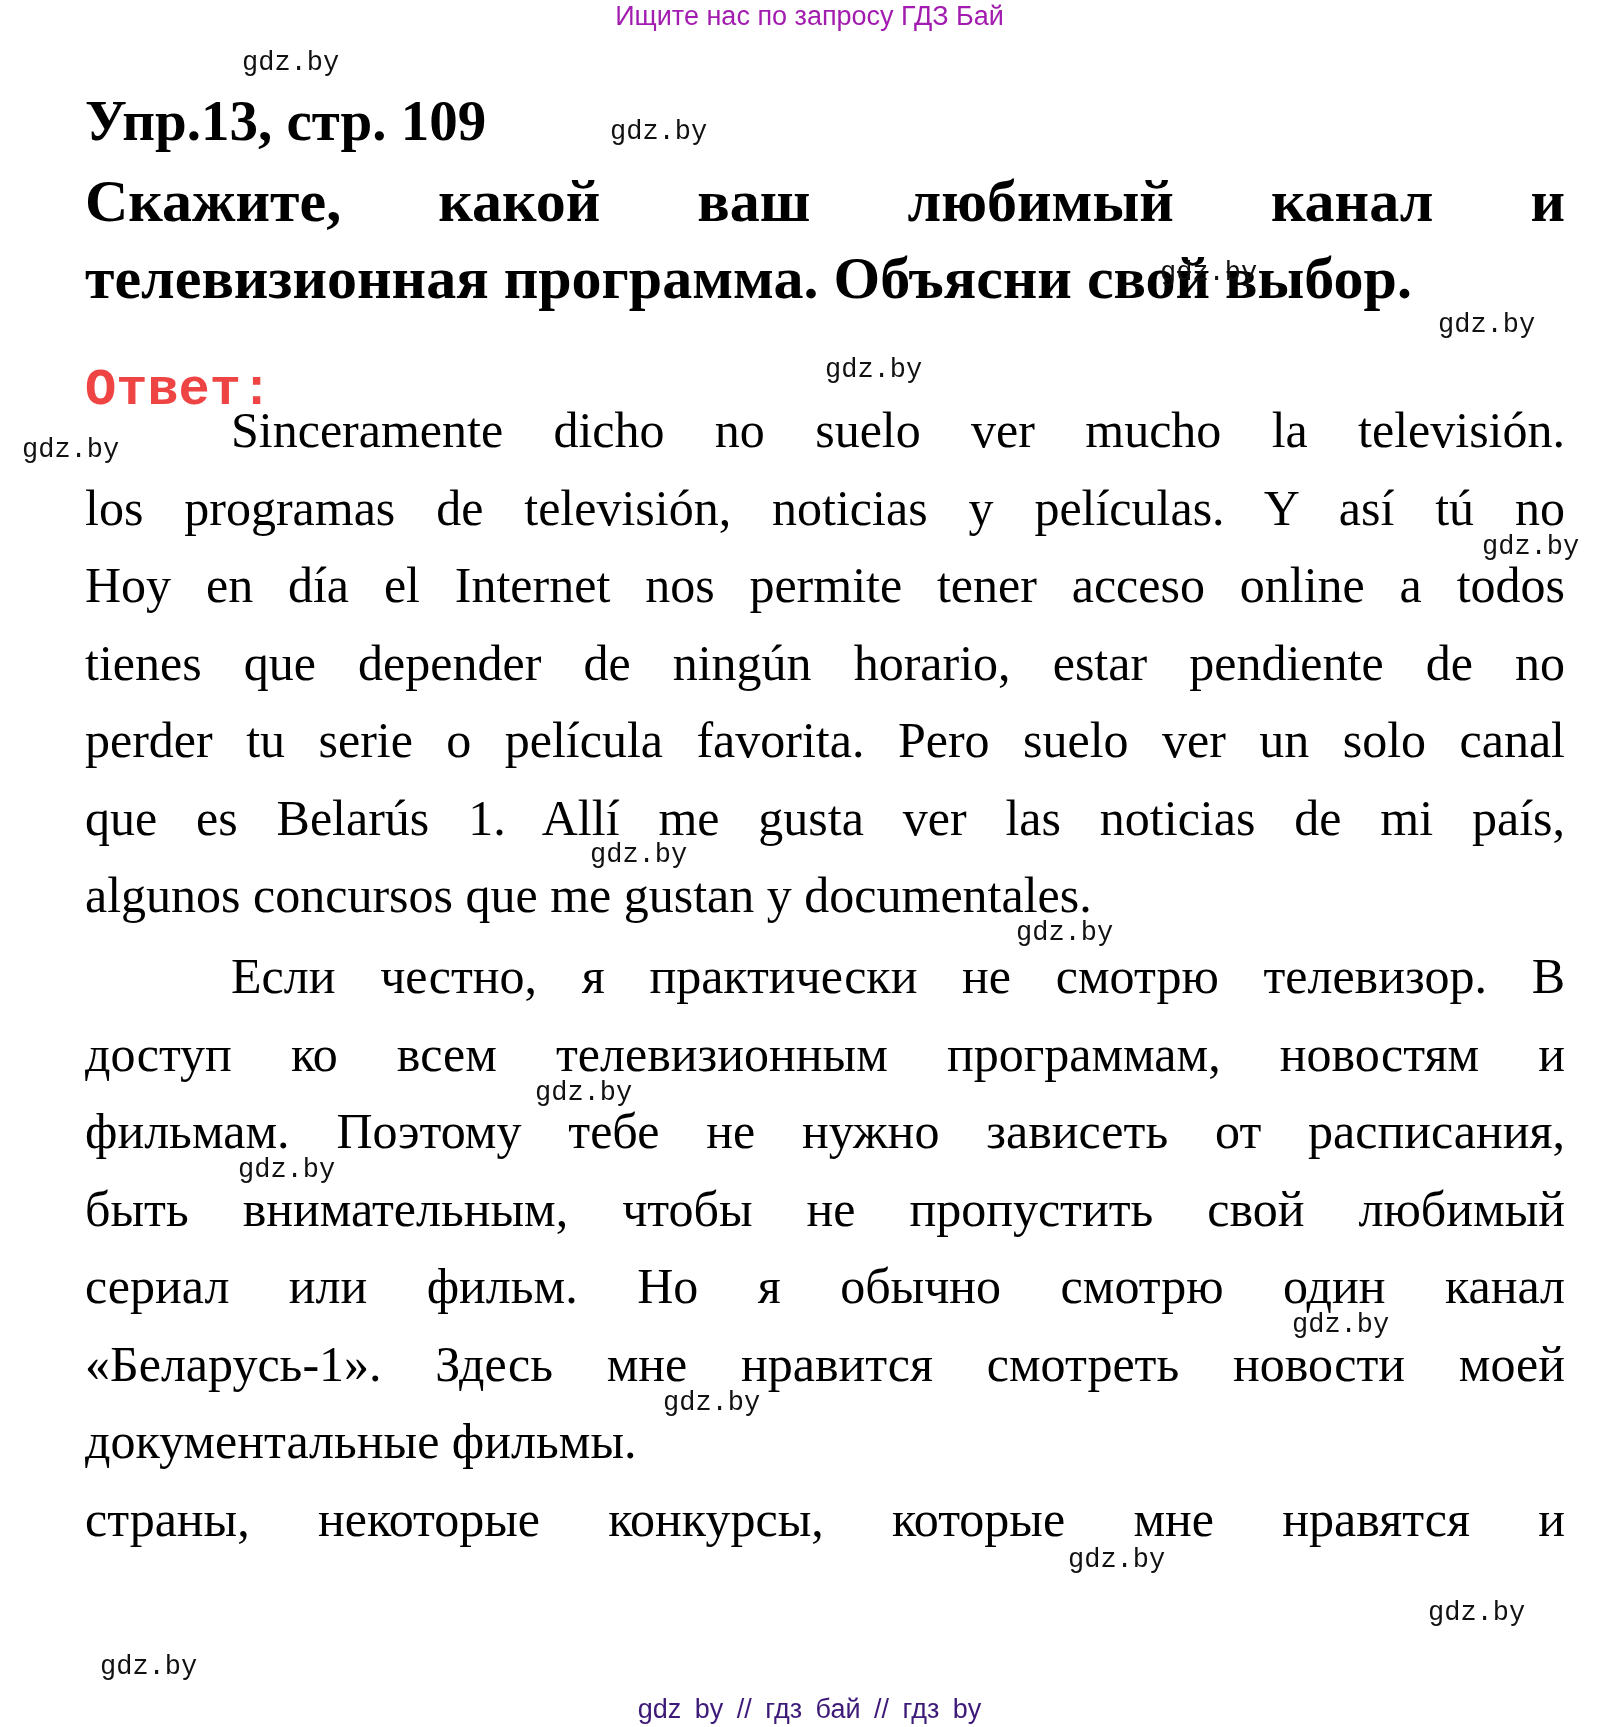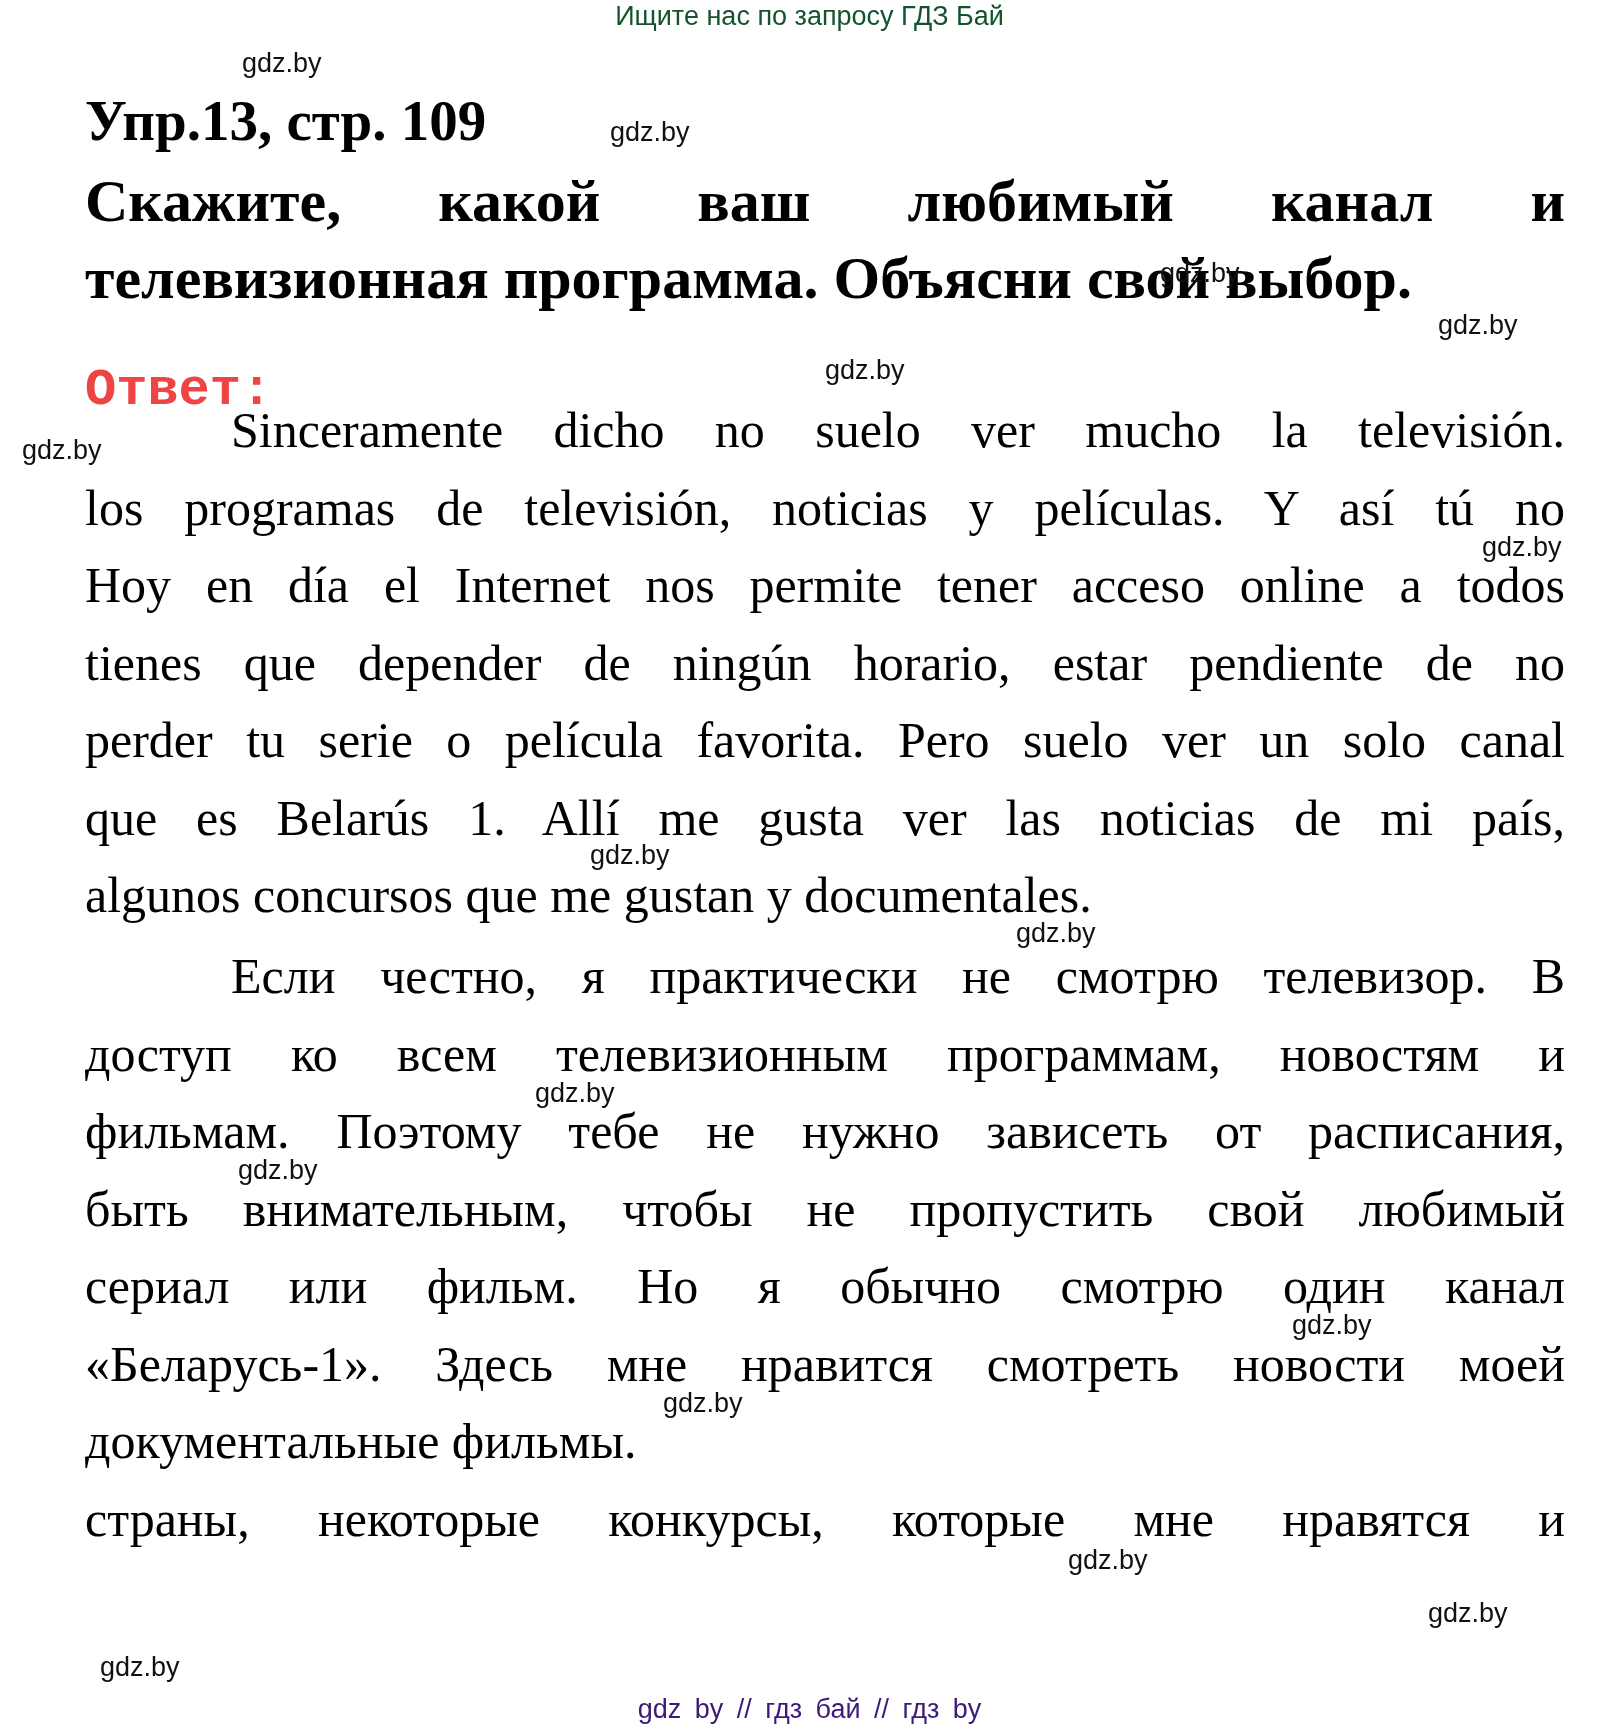--- a/index.html
+++ b/index.html
@@ -1,23 +1,23 @@
 <!DOCTYPE html>
 <html><head>
 <meta charset="utf-8">
 <style>
   html, body { margin: 0; padding: 0; background: #ffffff; }
   body { width: 1619px; height: 1727px; position: relative; overflow: hidden; }
   .banner {
     position: absolute; top: 0; left: 0; width: 1619px; text-align: center;
     font-family: "Liberation Sans", sans-serif; font-size: 27px; line-height: 32px;
-    color: #14532d;
+    color: #a21caf;
   }
   .wm {
-    position: absolute; font-family: Liberation Sans, sans-serif;
+    position: absolute; font-family: Liberation Mono, monospace;
     font-size: 27px; line-height: 30px; color: #111111; white-space: nowrap;
   }
   .title {
     position: absolute; left: 85px; top: 88px;
     font-family: "Liberation Serif", serif; font-weight: bold; font-size: 57px; line-height: 66px;
     color: #000;
     text-align: center;
   }
   .question {
     position: absolute; left: 85px; top: 163px; width: 1480px;

